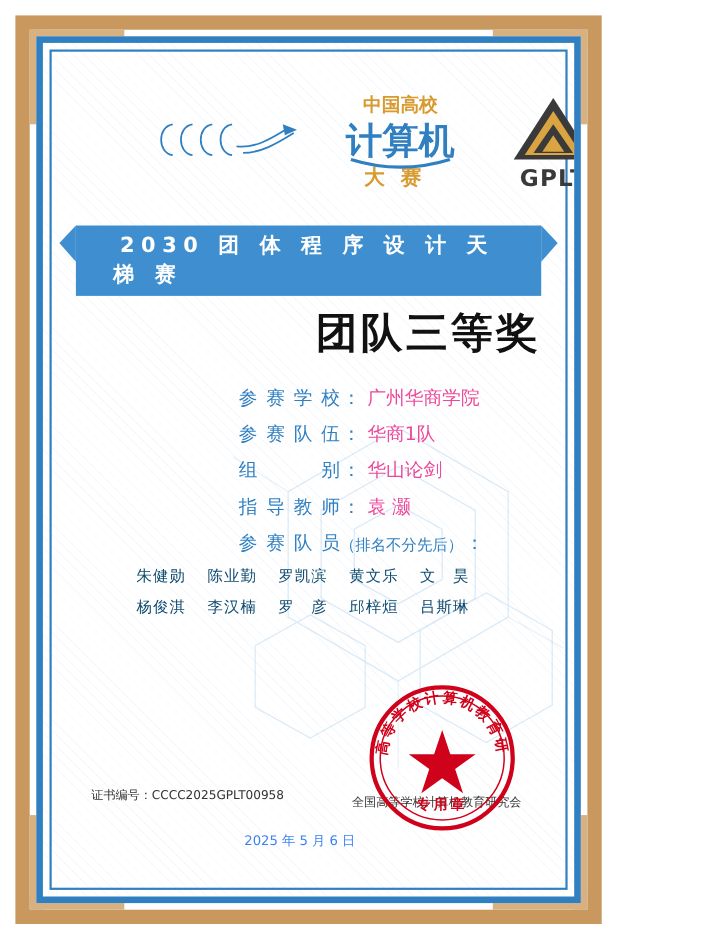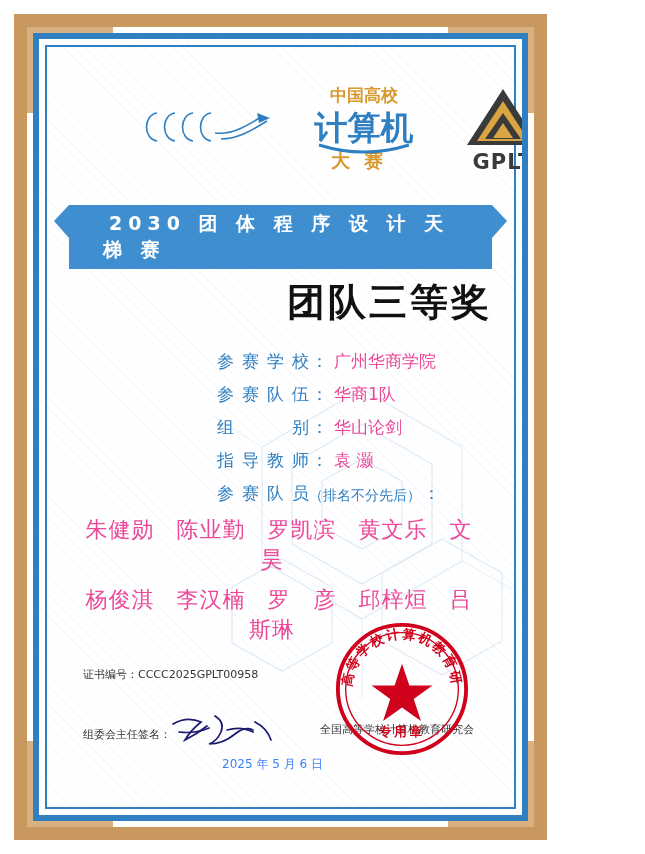--- a/index.html
+++ b/index.html
@@ -228,22 +228,22 @@
     color: #2f7fc1;
     font-size: 14px;
   }
 
   .members-block {
     margin-top: 4px;
     text-align: center;
     padding-right: 10px;
   }
   .member-line {
-    color: #ec4899;
-    font-size: 22px;
+    color: #0c4a6e;
+    font-size: 14px;
     letter-spacing: 1px;
     margin-bottom: 10px;
   }
   .member-line span { margin: 0 7px; }
 
   
   .footer {
     position: absolute;
     left: 44px;
     right: 40px;
@@ -418,32 +418,20 @@
           <span>邱梓烜</span>
           <span>吕斯琳</span>
         </div>
       </div>
 
       <div class="footer">
         <div class="cert-no">
           <span>证书编号：</span><span>CCCC2025GPLT00958</span>
         </div>
 
-        <div class="sign-row">
-          <span class="sign-label">组委会主任签名：</span>
-          <svg class="sign-img" viewBox="0 0 110 40">
-            <g fill="none" stroke="#1a1a6e" stroke-width="1.7" stroke-linecap="round">
-              <path d="M6 16 q14 -8 28 -2 q-10 8 -16 18 q12 -6 22 -14"></path>
-              <path d="M12 24 q16 2 30 -4"></path>
-              <path d="M48 8 q10 6 6 16 q-4 9 -12 12 q14 0 26 -10 q10 -8 18 -4"></path>
-              <path d="M60 22 q14 -4 26 2"></path>
-              <path d="M88 14 q12 6 16 18"></path>
-            </g>
-          </svg>
-        </div>
 
         <div class="org-line">全国高等学校计算机教育研究会</div>
 
         <div class="date-line">2025 年 5 月 6 日</div>
       </div>
 
       <svg class="seal" viewBox="0 0 140 140">
         <circle cx="70" cy="70" r="66" fill="none" stroke="#d0021b" stroke-width="4"></circle>
         <circle cx="70" cy="70" r="58" fill="none" stroke="#d0021b" stroke-width="1.4"></circle>
         <path id="sealArc" d="M 18 70 A 52 52 0 0 1 122 70" fill="none"></path>

